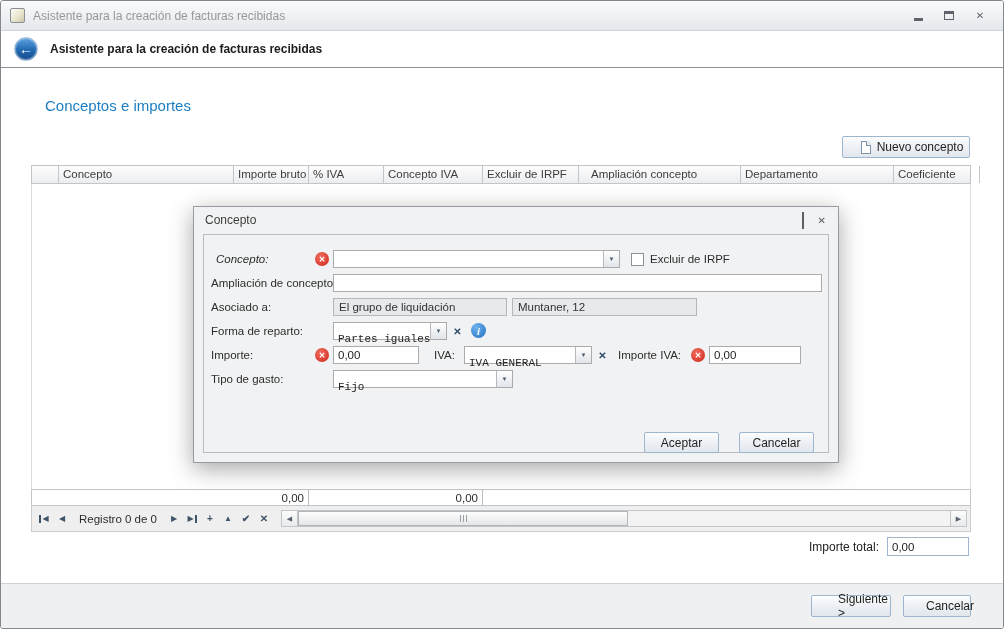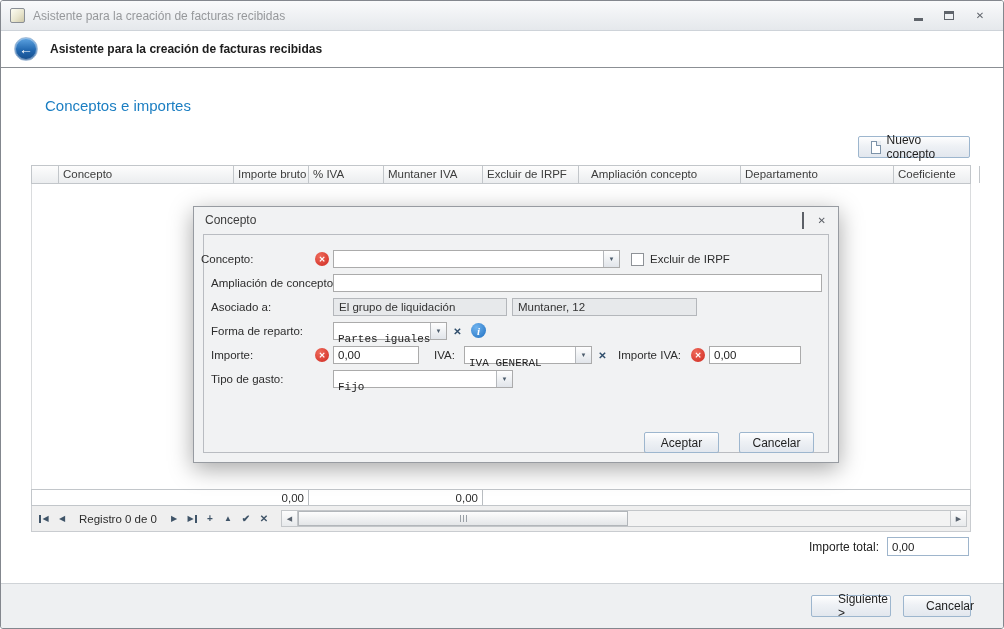--- a/index.html
+++ b/index.html
@@ -30,21 +30,21 @@
               color:#fff; display:flex; align-items:center; justify-content:center;
               font-size:14px; font-weight:bold; cursor:default; }
   .header-title { margin-left:12px; font-weight:600; color:#1d1d1d; }
 
   
   .section-title { position:absolute; left:44px; top:96px; font-size:15px; color:#1b7ec2; }
 
   .btn { display:inline-flex; align-items:center; justify-content:center; gap:6px;
          border:1px solid #9db6ce; border-radius:2px; color:#1f1f1f; font-size:12px;
          background:linear-gradient(#fefefe 0%,#eef1f5 45%,#e2e7ee 100%); cursor:default; }
-  .new-concept-btn { position:absolute; right:33px; top:135px; width:112px; height:22px;padding-left:12px; }
+  .new-concept-btn { position:absolute; right:33px; top:135px; width:128px; height:22px;padding-left:12px; }
   .doc-icon { width:10px; height:13px; background:#fff; border:1px solid #7d93a9; position:relative; }
   .doc-icon::before { content:""; position:absolute; top:-1px; right:-1px; width:4px; height:4px;
                       background:#e7ebf0; border-left:1px solid #7d93a9; border-bottom:1px solid #7d93a9; }
 
   
   .grid { position:absolute; left:30px; top:164px; width:940px; }
   .cols > * { flex:0 0 auto; }
   .cols > :nth-child(1){ width:27px; }  .cols > :nth-child(2){ width:175px; }
   .cols > :nth-child(3){ width:75px; }  .cols > :nth-child(4){ width:75px; }
   .cols > :nth-child(5){ width:99px; }  .cols > :nth-child(6){ width:96px; }
@@ -115,21 +115,21 @@
                     align-items:center; padding:0 5px; font-size:11.5px; color:#333;
                     overflow:hidden; white-space:nowrap; }
   .checkbox { width:13px; height:13px; background:#fff; border:1px solid #8e9297; }
   .clear-btn { width:15px; height:16px; display:flex; align-items:center; justify-content:center;
                color:#2f4d6b; font-weight:bold; font-size:10px; cursor:default; }
   .info { width:15px; height:15px; border-radius:50%; color:#fff;
           background:radial-gradient(circle at 35% 30%, #6fb3ef, #1f6fc0);
           font-family:"Liberation Serif", serif; font-style:italic; font-weight:bold; font-size:11px;
           display:flex; align-items:center; justify-content:center; }
 
-  #d-lbl-concepto { left:7px; top:43px; }
+  #d-lbl-concepto { left:22px; top:43px;font-style:italic; }
   #d-err-concepto { left:121px; top:45px; }
   #d-combo-concepto { left:139px; top:43px; width:287px; }
   #d-chk { left:437px; top:46px; }
   #d-chk-label { left:456px; top:43px; }
   #d-lbl-ampliacion { left:17px; top:67px; }
   #d-inp-ampliacion { left:139px; top:67px; width:489px; }
   #d-lbl-asociado { left:17px; top:91px; }
   #d-ro-grupo { left:139px; top:91px; width:174px; }
   #d-ro-direccion { left:318px; top:91px; width:185px; }
   #d-lbl-forma { left:17px; top:115px; }
@@ -184,21 +184,21 @@
     <span class="doc-icon"></span>
     <span>Nuevo concepto</span>
   </div>
 
   <div class="grid">
     <div class="grid-header cols">
       <div class="cell"></div>
       <div class="cell">Concepto</div>
       <div class="cell">Importe bruto</div>
       <div class="cell">% IVA</div>
-      <div class="cell">Muntaner IVA</div>
+      <div class="cell">Concepto IVA</div>
       <div class="cell">Excluir de IRPF</div>
       <div class="cell">Ampliación concepto</div>
       <div class="cell">Departamento</div>
       <div class="cell">Coeficiente</div>
     </div>
     <div class="grid-body"></div>
     <div class="grid-totals cols">
       <div class="cell"></div>
       <div class="cell"></div>
       <div class="cell tick">0,00</div>

